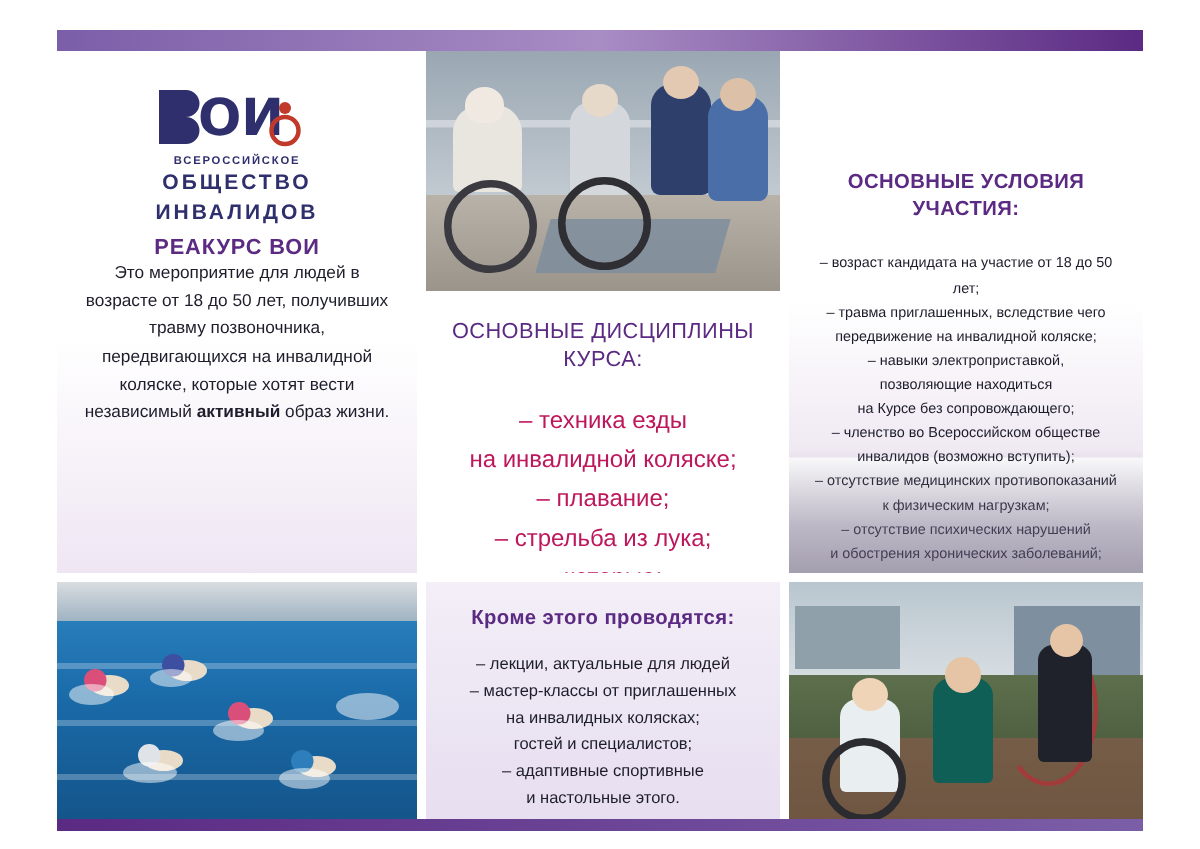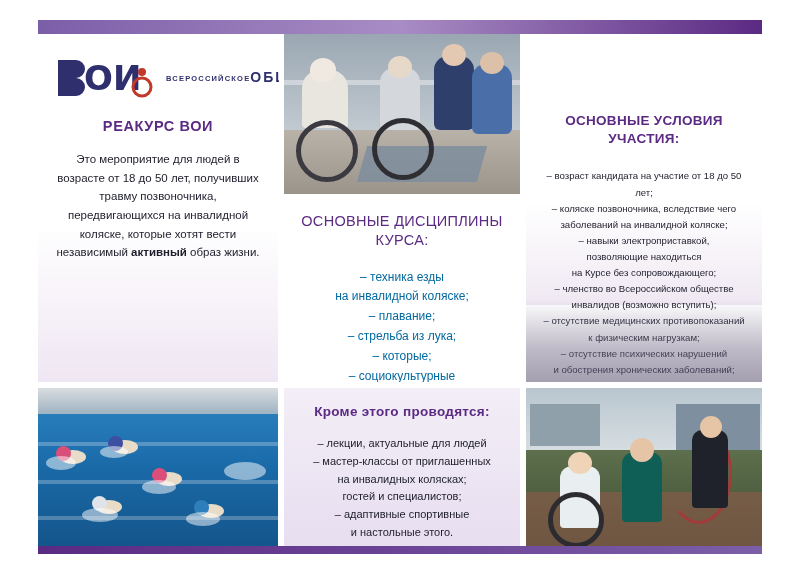--- a/index.html
+++ b/index.html
@@ -23,22 +23,23 @@
     top: 34px;
     width: 240px;
     height: 348px;
     background: linear-gradient(180deg, #ffffff 0%, #ffffff 55%, #efe6f3 100%);
     box-sizing: border-box;
     padding: 14px 16px 8px 16px;
     text-align: center;
   }
   .logo-wrap {
     margin-top: 6px;
-    margin-bottom: 18px;
+    margin-bottom: 7px;
     display: flex;
+    flex-direction: column;
     align-items: center;
   }
   .logo-mark {
     width: 112px;
     height: 46px;
     position: relative;
   }
   .logo-sub1 {
     font-size: 7.5px;
     letter-spacing: 1.2px;
@@ -54,21 +55,20 @@
     line-height: 1.25;
     margin-top: 2px;
   }
   .left-title {
     color: #5b2a83;
     font-weight: bold;
     font-size: 14.5px;
     letter-spacing: 0.6px;
   }
   .left-body {
-    margin-top: 16px;
     font-size: 11.5px;
     line-height: 1.62;
     color: #1d1d2b;
   }
   .left-body b { font-weight: bold; }
 
   
   .center-photo {
     position: absolute;
     left: 284px;
@@ -118,23 +118,23 @@
   }
   .center-title {
     color: #5b2a83;
     font-weight: normal;
     font-size: 14.5px;
     line-height: 1.3;
     letter-spacing: 0.3px;
   }
   .center-list {
     margin-top: 18px;
-    font-size: 12px;
+    font-size: 16px;
     line-height: 1.65;
-    color: #0369a1;
+    color: #be185d;
   }
 
   
   .col-right {
     position: absolute;
     left: 526px;
     top: 34px;
     width: 236px;
     height: 271px;
     background: linear-gradient(180deg, #ffffff 0%, #ffffff 62%, #efe8f2 100%);
@@ -278,22 +278,22 @@
     </div>
   </div>
 
   <div class="col-right">
     <div class="right-title">
       <div>ОСНОВНЫЕ УСЛОВИЯ</div>
       <div>УЧАСТИЯ:</div>
     </div>
     <div class="right-body">
       <div>– возраст кандидата на участие от 18 до 50 лет;</div>
-      <div>– коляске позвоночника, вследствие чего</div>
-      <div>заболеваний на инвалидной коляске;</div>
+      <div>– травма приглашенных, вследствие чего</div>
+      <div>передвижение на инвалидной коляске;</div>
       <div>– навыки электроприставкой,</div>
       <div>позволяющие находиться</div>
       <div>на Курсе без сопровождающего;</div>
       <div>– членство во Всероссийском обществе</div>
       <div>инвалидов (возможно вступить);</div>
       <div>– отсутствие медицинских противопоказаний</div>
       <div>к физическим нагрузкам;</div>
       <div>– отсутствие психических нарушений</div>
       <div>и обострения хронических заболеваний;</div>
       <div>– наличие коляски активного типа</div>

